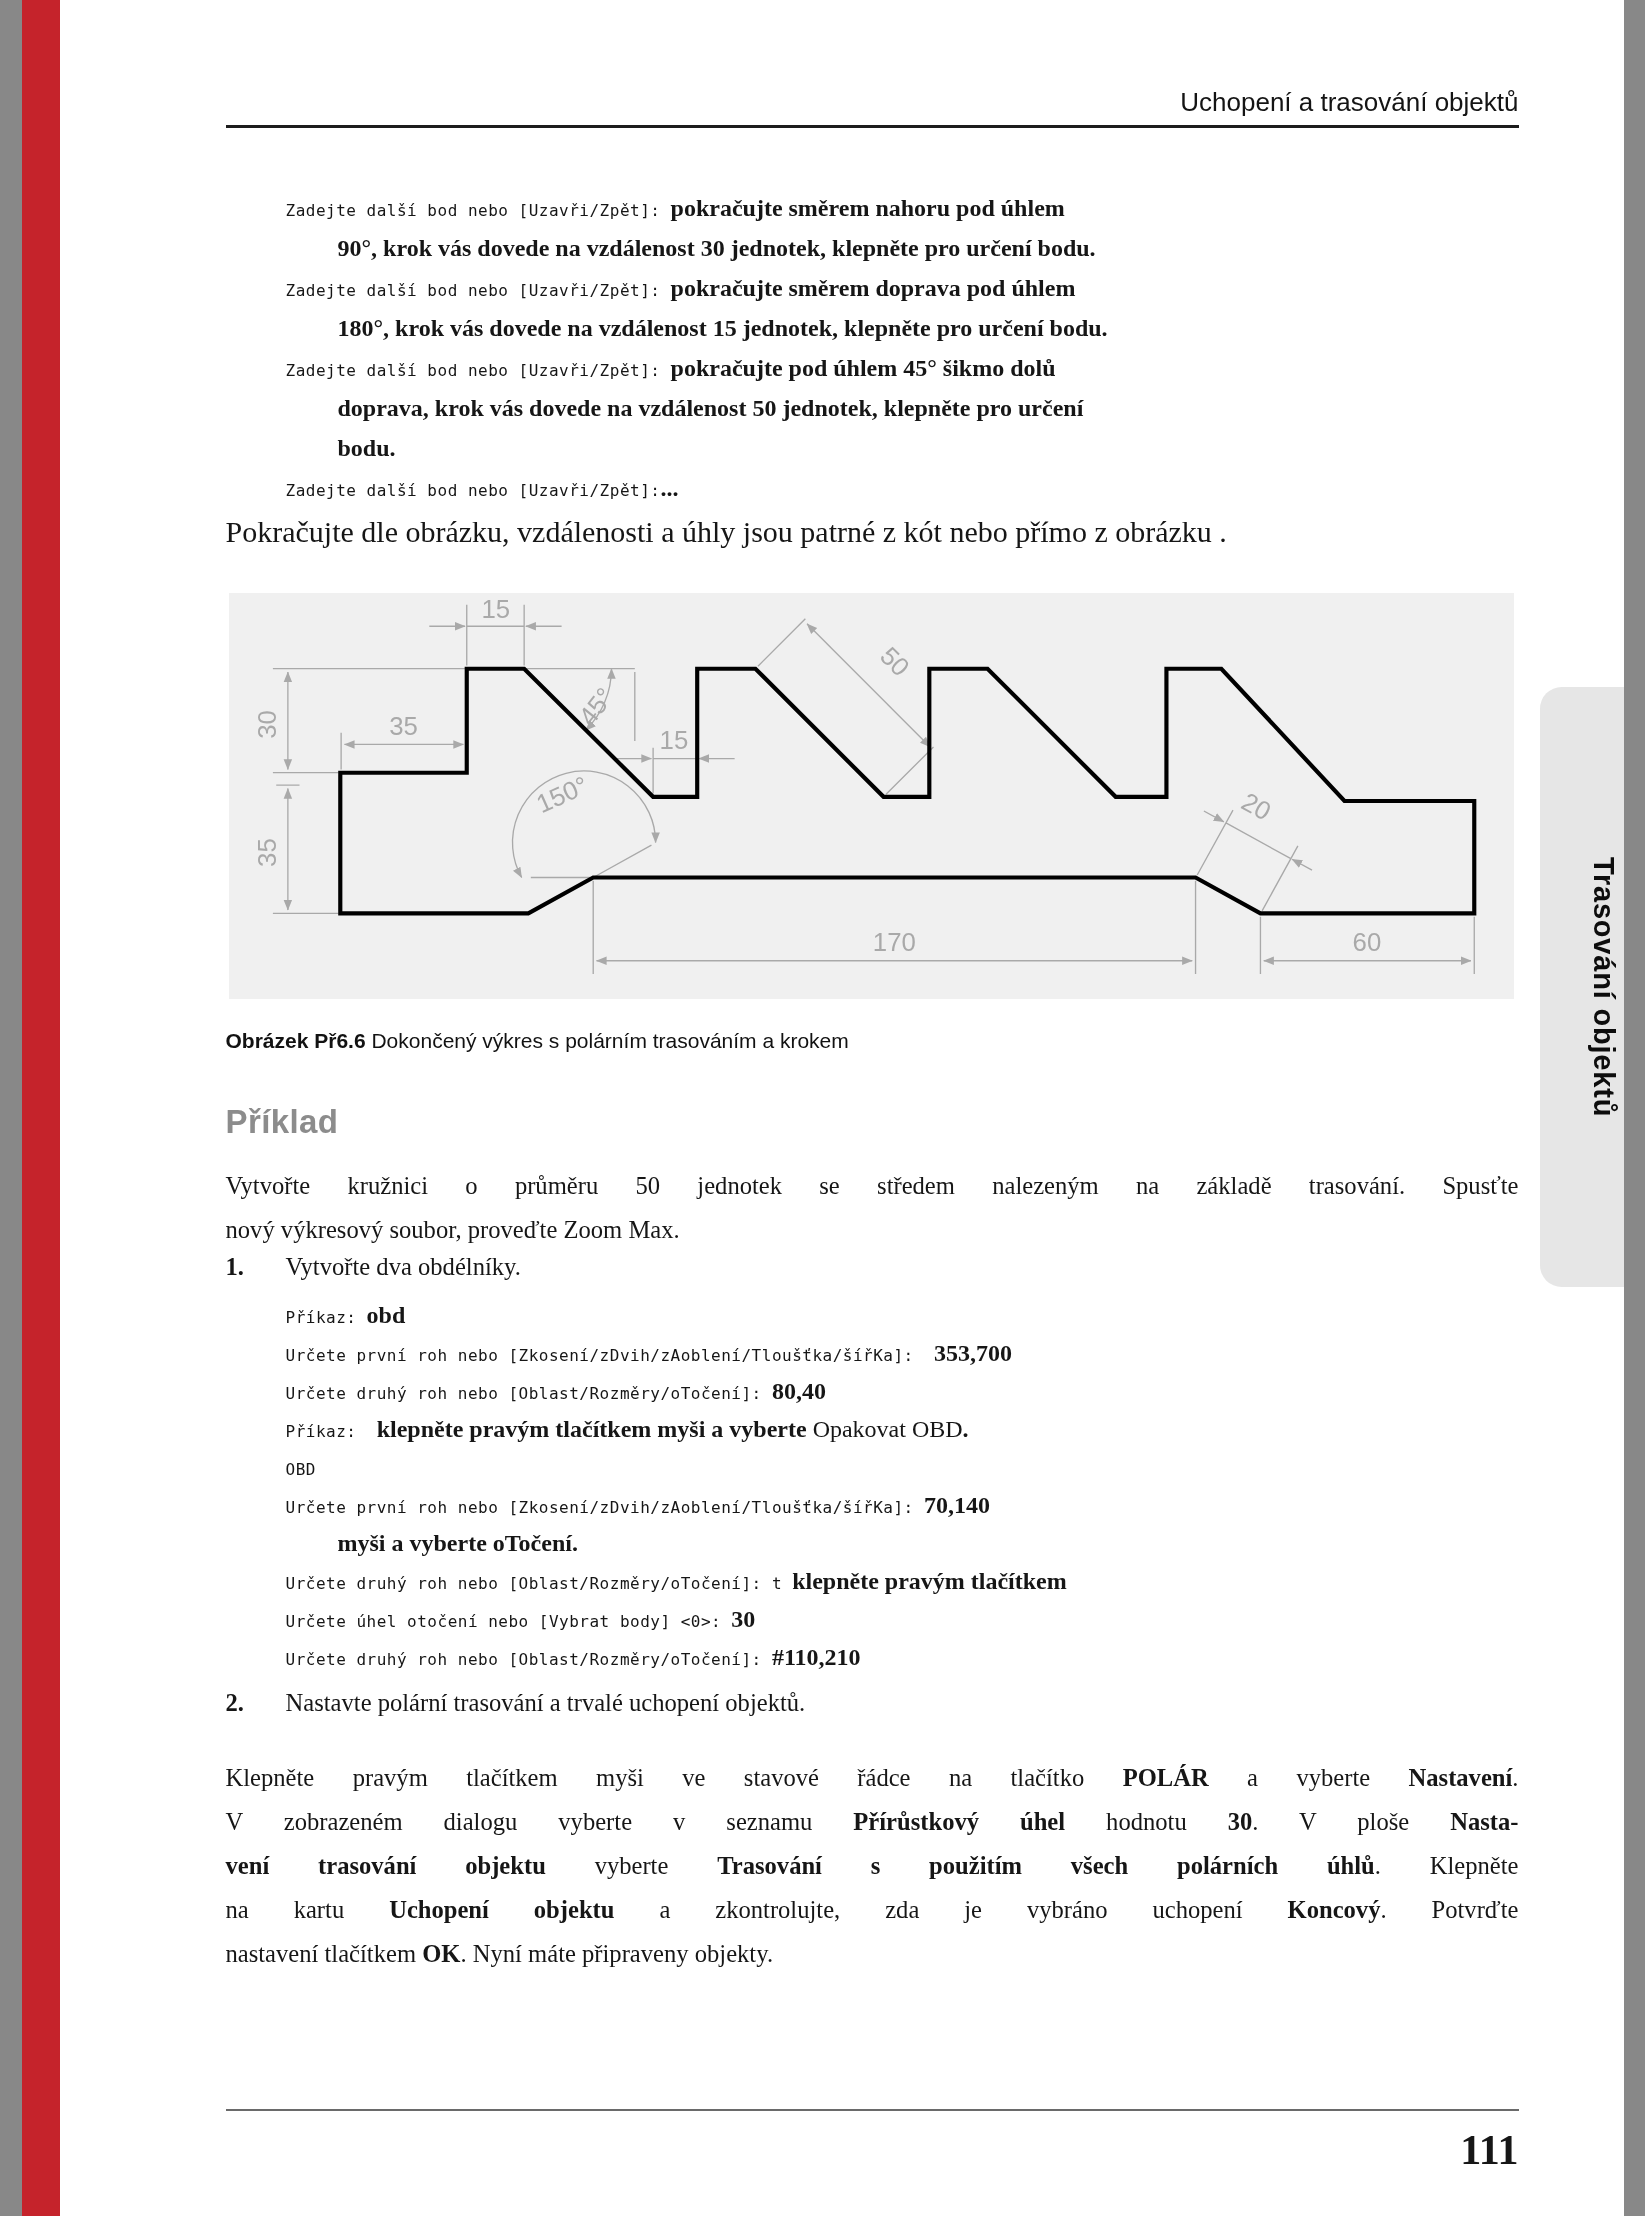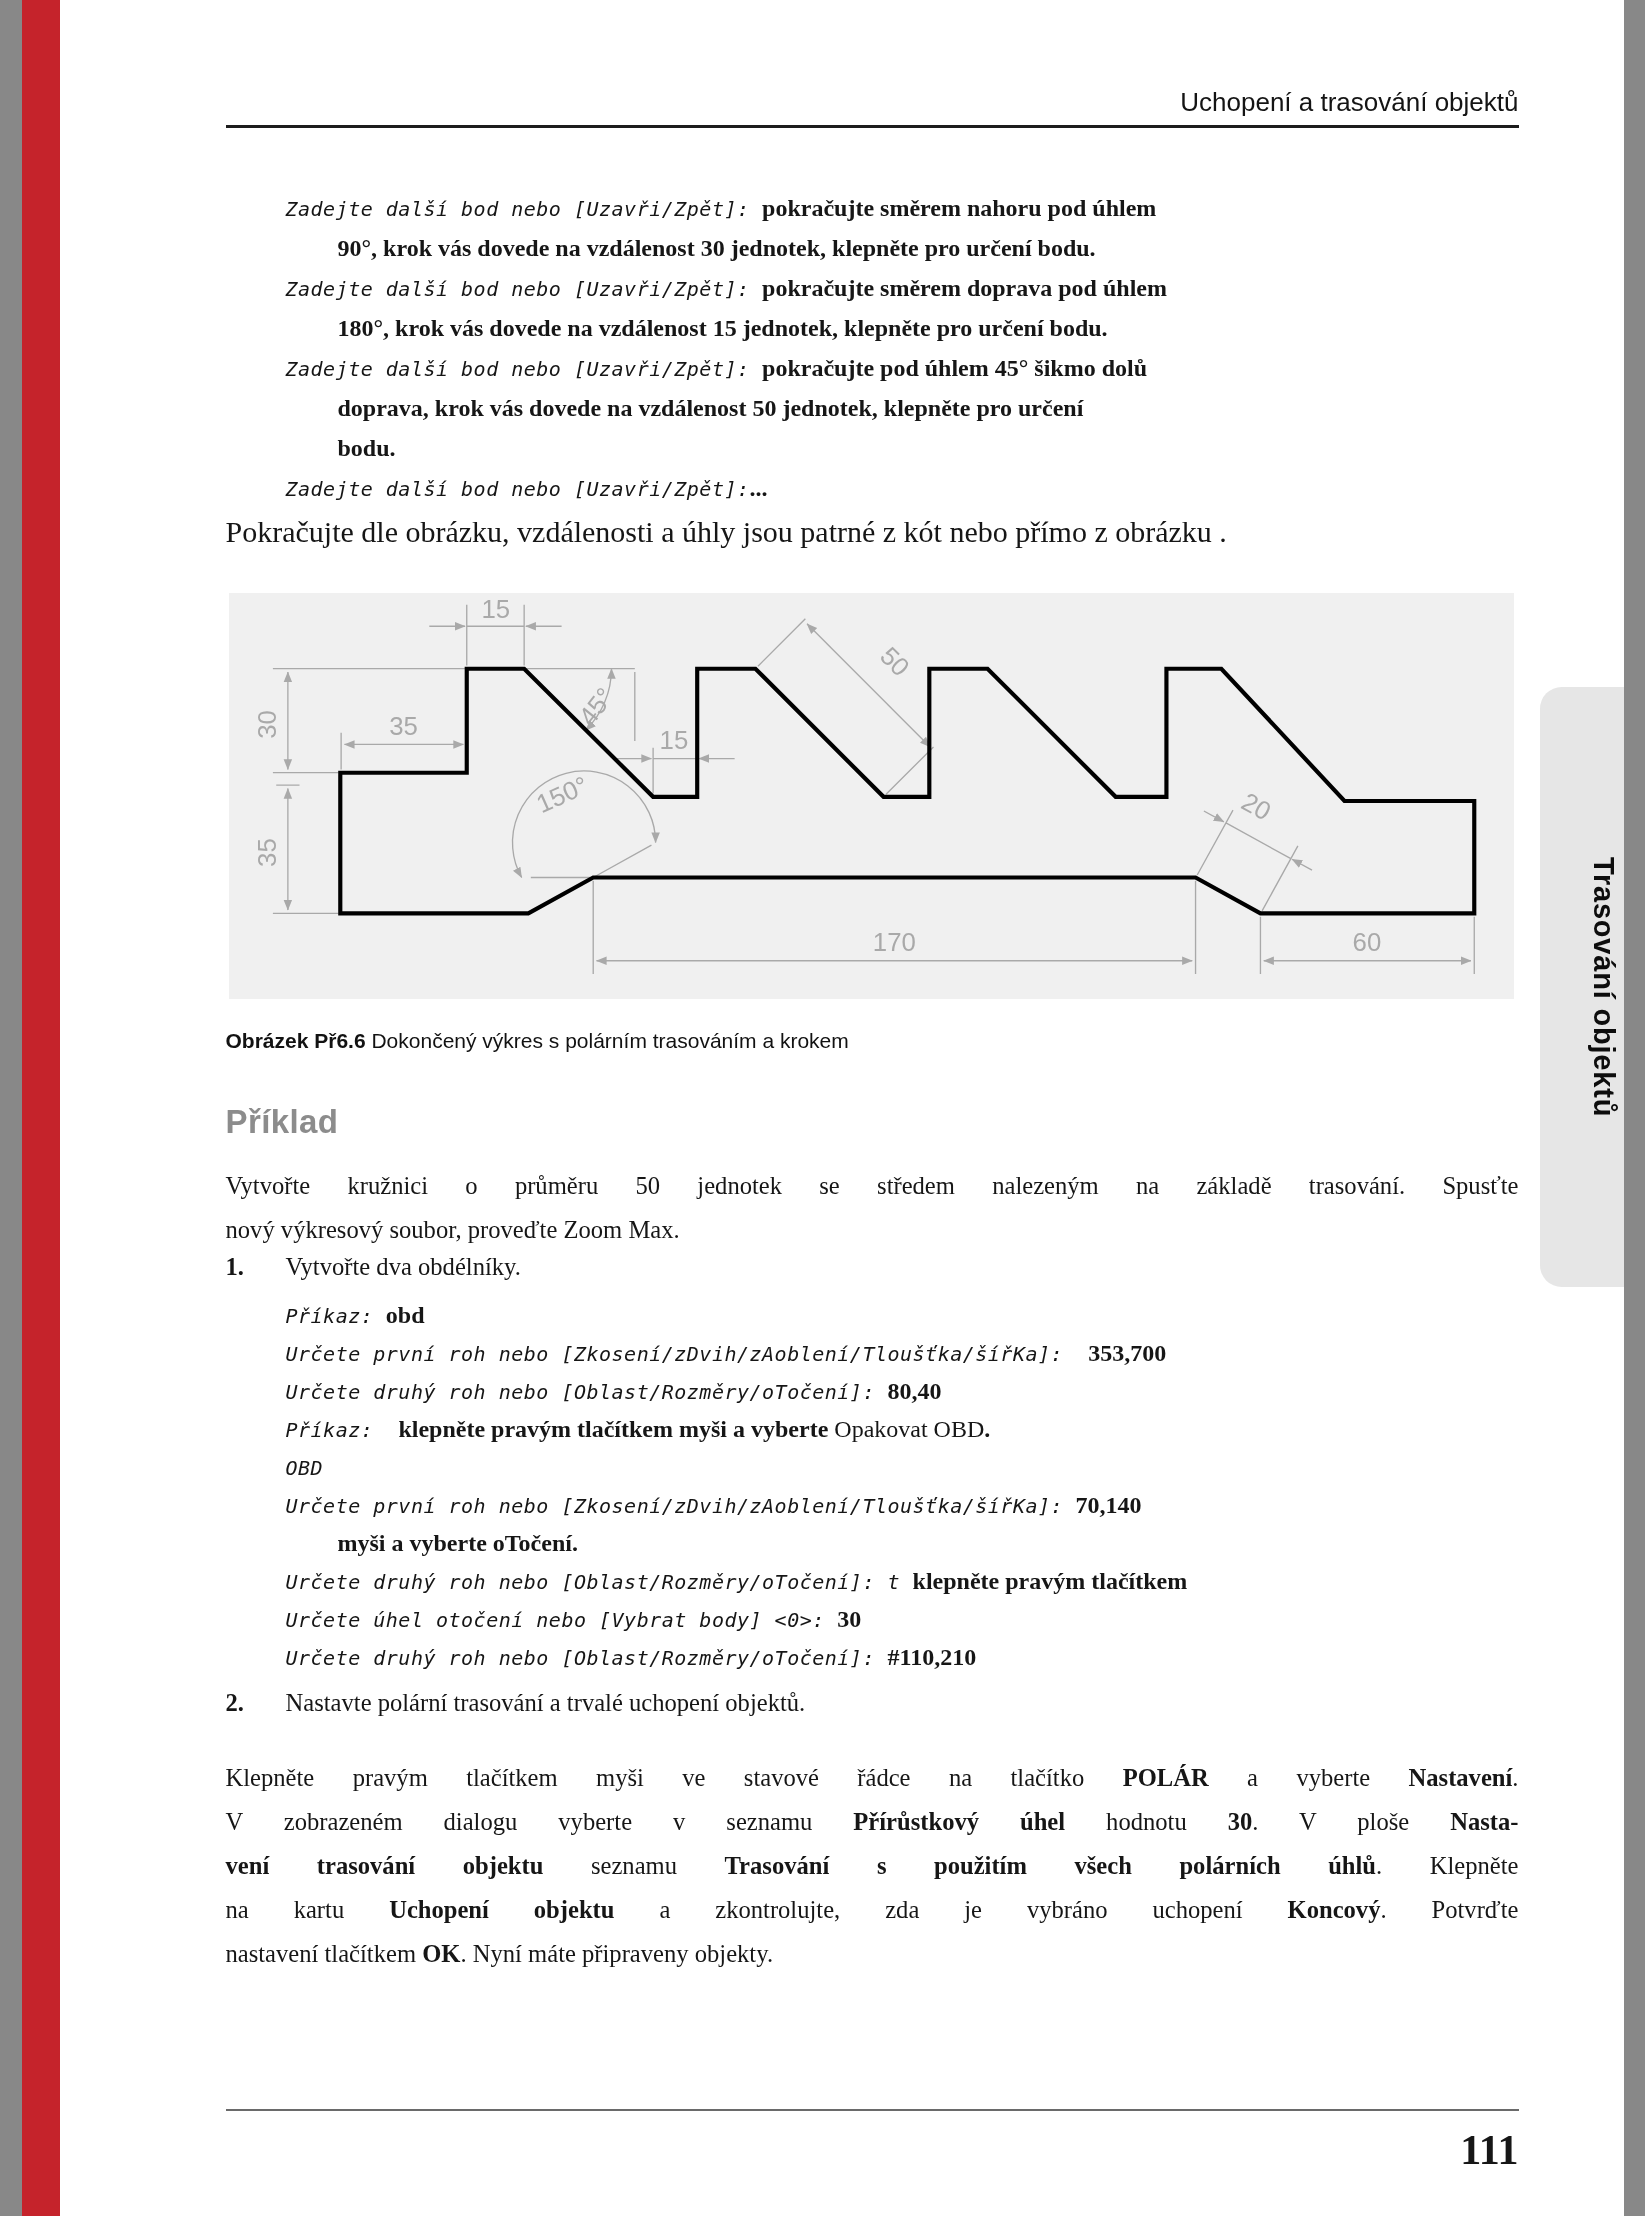--- a/index.html
+++ b/index.html
@@ -14,22 +14,22 @@
     position:absolute; top:87px; left:204px; width:1293px; text-align:right;
     font-family:"Liberation Sans", sans-serif; font-size:26px; color:#141414;
   }
   .head-rule { position:absolute; top:125px; left:204px; width:1293px; height:2.5px; background:#1c1c1c; }
 
   .cmd-block { position:absolute; left:264px; top:188px; width:1241px; }
   .cmd-line { height:40px; white-space:pre-wrap; font-size:24px; line-height:40px; }
   .cmd-line.indent { padding-left:52px; }
 
   .mono {
-    font-family:"DejaVu Sans Mono", monospace; font-style:italic;
-    font-size:20px; letter-spacing:0.5px;text-align:center;
+    font-family:"DejaVu Sans Mono", monospace; 
+    font-size:16px; letter-spacing:0.5px;text-align:center;
   }
   .bser { font-weight:bold; font-family:"Liberation Serif", serif; }
   .rser { font-weight:normal; font-family:"Liberation Serif", serif; }
 
   .para1 { position:absolute; left:204px; top:510px; width:1293px; font-size:30px; line-height:44px; }
 
   .figure-box { position:absolute; left:207px; top:593px; width:1285px; height:406px; background:var(--fig_bg,#f0f0f0); }
   .figure-box svg { display:block; }
   .profile { fill:none; stroke:#000; stroke-width:5; stroke-linejoin:miter; }
   .dim { fill:none; stroke:var(--dim_gray,#a9a9a9); stroke-width:1.6; }
@@ -178,21 +178,21 @@
     <div class="code-line"><span class="mono">Určete druhý roh nebo [Oblast/Rozměry/oTočení]: t </span><span class="bser">klepněte pravým tlačítkem</span></div>
     <div class="code-line"><span class="mono">Určete úhel otočení nebo [Vybrat body] &lt;0&gt;: </span><span class="bser">30</span></div>
     <div class="code-line"><span class="mono">Určete druhý roh nebo [Oblast/Rozměry/oTočení]: </span><span class="bser">#110,210</span></div>
   </div>
 
   <div class="step step2"><span class="step-num">2.</span><span>Nastavte polární trasování a trvalé uchopení objektů.</span></div>
 
   <div class="step2-para">
     <div class="jline"><span>Klepněte pravým tlačítkem myši ve stavové řádce na tlačítko </span><span class="bser">POLÁR</span><span> a vyberte </span><span class="bser">Nastavení</span><span>.</span><span class="bser"></span></div>
     <div class="jline"><span>V zobrazeném dialogu vyberte v seznamu </span><span class="bser">Přírůstkový úhel</span><span> hodnotu </span><span class="bser">30</span><span>. V ploše </span><span class="bser">Nasta-</span></div>
-    <div class="jline"><span></span><span class="bser">vení trasování objektu</span><span> seznamu </span><span class="bser">Trasování s použitím všech polárních úhlů</span><span>. Klepněte</span><span class="bser"></span></div>
+    <div class="jline"><span></span><span class="bser">vení trasování objektu</span><span> vyberte </span><span class="bser">Trasování s použitím všech polárních úhlů</span><span>. Klepněte</span><span class="bser"></span></div>
     <div class="jline"><span>na kartu </span><span class="bser">Uchopení objektu</span><span> a zkontrolujte, zda je vybráno uchopení </span><span class="bser">Koncový</span><span>. Potvrďte</span><span class="bser"></span></div>
     <div><span>nastavení tlačítkem </span><span class="bser">OK</span><span>. Nyní máte připraveny objekty.</span></div>
   </div>
 
   <div class="foot-rule"></div>
   <div class="page-num">111</div>
 
   <div class="side-tab">
     <span class="side-tab-label">Trasování objektů</span>
   </div>

